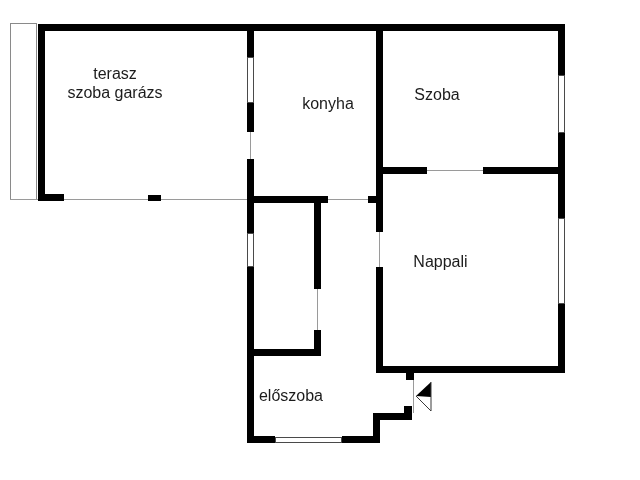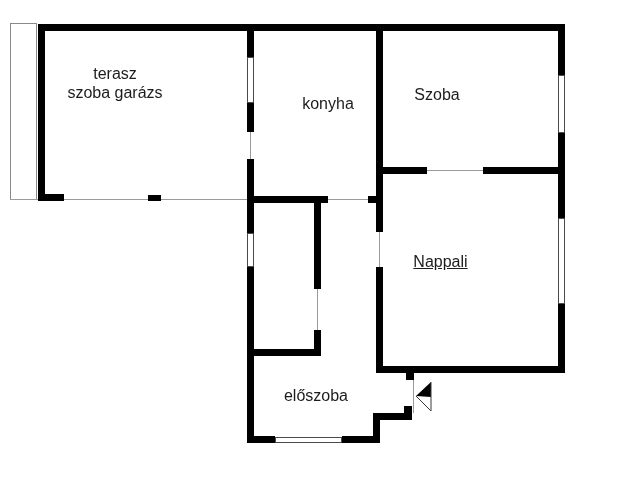--- a/index.html
+++ b/index.html
@@ -9,22 +9,22 @@
   .win{position:absolute;background:#ffffff;border:1px solid #4a4a4a;box-sizing:border-box;}
   .thin{position:absolute;background:#9a9a9a;}
   .strip{position:absolute;border:1px solid #8a8a8a;background:#ffffff;box-sizing:border-box;}
   .room-label{position:absolute;color:#1c1c1c;font-size:16px;line-height:19px;
               white-space:nowrap;}
   .center{text-align:center;}
   #label-terasz{left:50px;top:64px;width:130px;}
   #label-konyha{left:247px;top:94px;width:82px;margin-left:40px;}
   #label-szoba{left:383px;top:85px;width:108px;}
   #label-furdo{left:266px;top:233px;line-height:18px;}
-  #label-nappali{left:383px;top:252px;width:115px;text-decoration:underline;}
-  #label-eloszoba{left:252px;top:386px;width:96px;text-align:right;}
+  #label-nappali{left:383px;top:252px;width:115px;}
+  #label-eloszoba{left:243px;top:386px;width:96px;}
   #door-swing{position:absolute;left:415px;top:381px;}
 </style>
 </head>
 <body>
 
 <div id="stage">
   <div id="geometry">
       <div class="strip" style="left: 10px; top: 23px; width: 27px; height: 177px;"></div>
       <div class="thin" style="left: 10px; top: 199px; width: 237px; height: 1px;"></div>
       <div class="thin" style="left: 250px; top: 132px; width: 1px; height: 27px;"></div>

